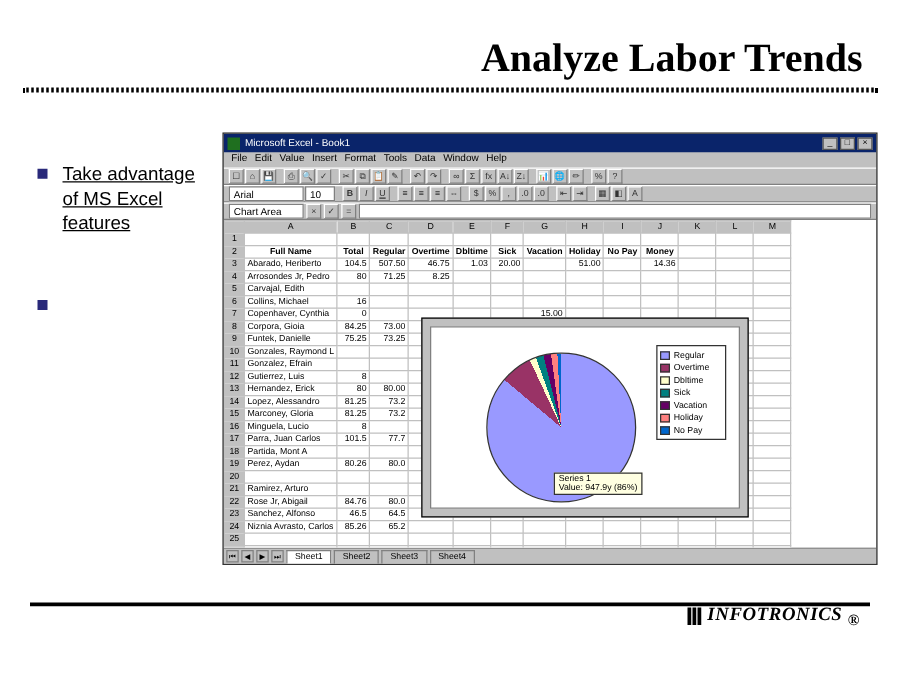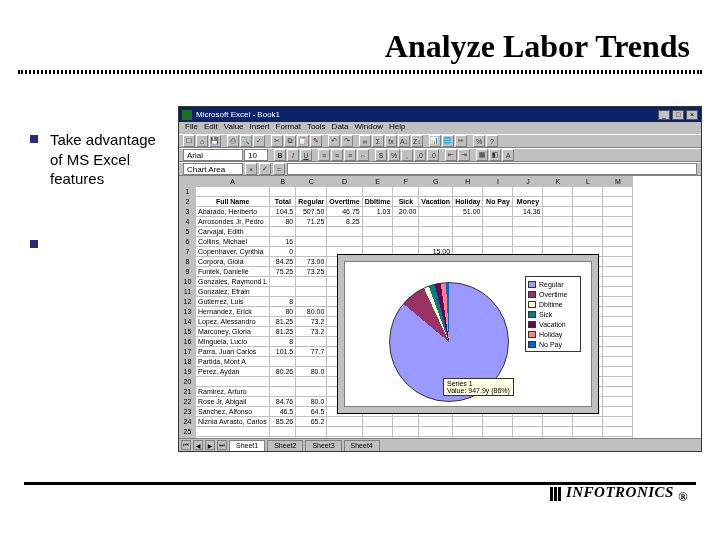--- a/index.html
+++ b/index.html
@@ -27,20 +27,21 @@
     right: 18px;
     height: 4px;
     border-top: 2px dotted #000;
     border-bottom: 2px dotted #000;
   }
   .bullets {
     position: absolute;
     left: 30px;
     top: 130px;
     width: 140px;
+    text-decoration: underline;
   }
   .bullet {
     display: flex;
     align-items: flex-start;
     margin-bottom: 46px;
     font-size: 15px;
     line-height: 1.3;
   }
   .bullet .sq {
     width: 8px;

